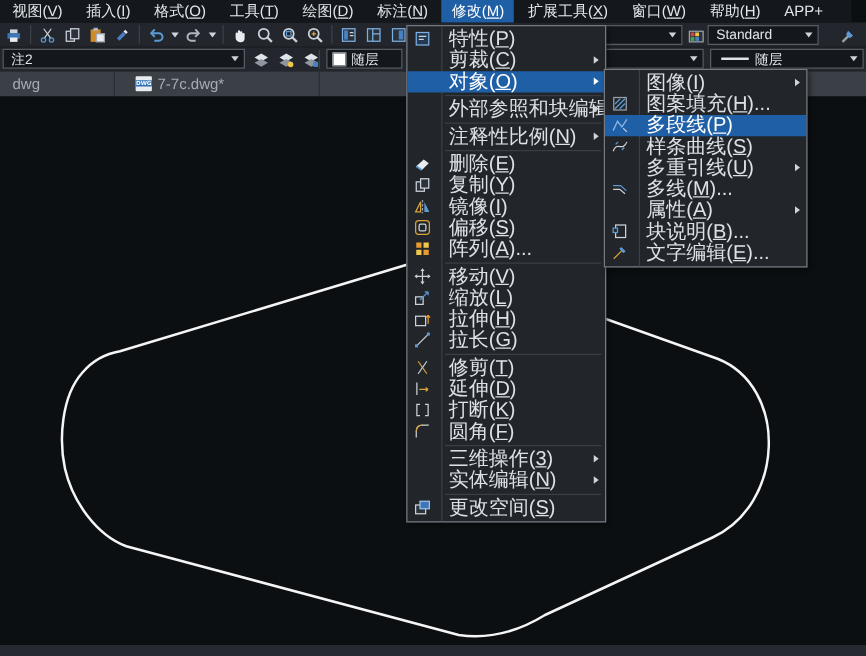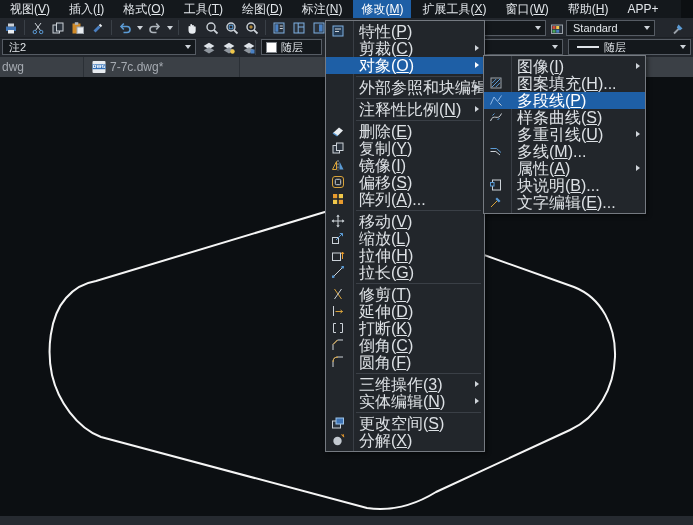--- a/index.html
+++ b/index.html
@@ -41,21 +41,21 @@
   .tb3sep{position:absolute;left:255px;top:2px;width:1px;height:15px;background:#3a4047;}
   .colorcombo{left:261px;top:1px;width:61px;padding-left:4px;gap:4px;}
   .swatch{width:9px;height:9px;background:#ffffff;border:1px solid #82878d;flex:0 0 auto;}
   .lwcombo{left:455px;top:1px;width:108px;}
   .ltcombo{left:568px;top:1px;width:123px;padding-left:8px;gap:5px;}
   .lt-line{width:22px;height:2px;background:#dfe3e8;flex:0 0 auto;}
 
   
   .tabbar{position:absolute;top:57px;left:0;right:0;height:20px;background:#3b4046;display:flex;z-index:1;}
   .tab{display:flex;align-items:center;gap:4px;padding:0 8px;font-size:12px;color:#a6abb2;
-       border-right:1px solid #2b3036;box-sizing:border-box;white-space:nowrap;overflow:hidden;}
+       border-right:1px solid #2b3036;box-sizing:border-box;white-space:nowrap;overflow:hidden;margin-left:8px;}
   .tab.first{padding-left:2px;}
   .tab.active{background:#2d3238;color:#ffffff;font-weight:bold;}
   .tabicon{width:14px;height:14px;flex:0 0 auto;}
 
   
   .canvas{position:absolute;top:77px;left:0;width:693px;height:439px;background:#0c0f12;}
   .canvas svg{position:absolute;top:0;left:0;}
   .cmdstrip{position:absolute;top:516px;left:0;width:693px;height:9px;background:#262a30;}
 
   
@@ -353,39 +353,31 @@
             <path d="M10.5 2 L3.5 12" stroke="#ccd2d8"></path>
           </svg></span><span class="mi-label ul-label">修剪(<u>T</u>)</span></div>
       <div class="menu-item"><span class="mi-icon"><svg viewBox="0 0 14 14" width="14" height="14">
             <path d="M2.5 2 V12" stroke="#ccd2d8"></path>
             <path d="M4.5 7.5 H11.5 M11.5 7.5 L9.5 6 M11.5 7.5 L9.5 9" stroke="#d9a33a" fill="none"></path>
           </svg></span><span class="mi-label ul-label">延伸(<u>D</u>)</span></div>
       <div class="menu-item"><span class="mi-icon"><svg viewBox="0 0 14 14" width="14" height="14">
             <path d="M5 2.5 H2.5 V11.5 H5 M9 2.5 H11.5 V11.5 H9" fill="none" stroke="#ccd2d8"></path>
           </svg></span><span class="mi-label ul-label">打断(<u>K</u>)</span></div>
       <div class="menu-item"><span class="mi-icon"><svg viewBox="0 0 14 14" width="14" height="14">
-            <path d="M2 12 V6.5 L6.5 2 H12" fill="none" stroke="#ccd2d8"></path>
-            <path d="M2 6.5 L6.5 2" stroke="#d9a33a"></path>
-          </svg></span><span class="mi-label ul-label">倒角(<u>C</u>)</span></div>
-      <div class="menu-item"><span class="mi-icon"><svg viewBox="0 0 14 14" width="14" height="14">
             <path d="M2 12 V7 Q2 2 7 2 H12" fill="none" stroke="#ccd2d8"></path>
             <path d="M2 7 Q2 2 7 2" fill="none" stroke="#d9a33a"></path>
           </svg></span><span class="mi-label ul-label">圆角(<u>F</u>)</span></div>
       <div class="menu-sep"></div>
       <div class="menu-item"><span class="mi-icon"></span><span class="mi-label ul-label">三维操作(<u>3</u>)</span><span class="mi-arrow"></span></div>
       <div class="menu-item"><span class="mi-icon"></span><span class="mi-label ul-label">实体编辑(<u>N</u>)</span><span class="mi-arrow"></span></div>
       <div class="menu-sep"></div>
       <div class="menu-item"><span class="mi-icon"><svg viewBox="0 0 14 14" width="14" height="14">
             <rect x="1.5" y="5" width="8" height="7" fill="#2a323c" stroke="#ccd2d8"></rect>
             <rect x="5" y="2" width="7.5" height="6" fill="#3f74b5" stroke="#9cc3ea"></rect>
           </svg></span><span class="mi-label ul-label">更改空间(<u>S</u>)</span></div>
-      <div class="menu-item"><span class="mi-icon"><svg viewBox="0 0 14 14" width="14" height="14">
-            <circle cx="6.5" cy="8" r="4.2" fill="#c3c9d0"></circle>
-            <path d="M10.5 1.5 L12.5 3.8 M12 1 L12.8 4.2" stroke="#e89b2e"></path>
-          </svg></span><span class="mi-label ul-label">分解(<u>X</u>)</span></div>
     </div>
   <div class="menu submenu">
       <div class="menu-item"><span class="mi-icon"></span><span class="mi-label ul-label">图像(<u>I</u>)</span><span class="mi-arrow"></span></div>
       <div class="menu-item"><span class="mi-icon"><svg viewBox="0 0 14 14" width="14" height="14">
             <rect x="2" y="2" width="10" height="10" fill="none" stroke="#9aa1a9"></rect>
             <path d="M3 11 L11 3 M3 7.2 L7.2 3 M6.8 11 L11 6.8" stroke="#5b9bd5"></path>
           </svg></span><span class="mi-label ul-label">图案填充(<u>H</u>)...</span></div>
       <div class="menu-item active"><span class="mi-icon"><svg viewBox="0 0 14 14" width="14" height="14">
             <path d="M1.5 11.5 L5 4 L8.5 8.5 L12.5 2.5" fill="none" stroke="#8fb8e8"></path>
             <path d="M9.5 9.5 L12.5 12.5" stroke="#ccd2d8"></path>

